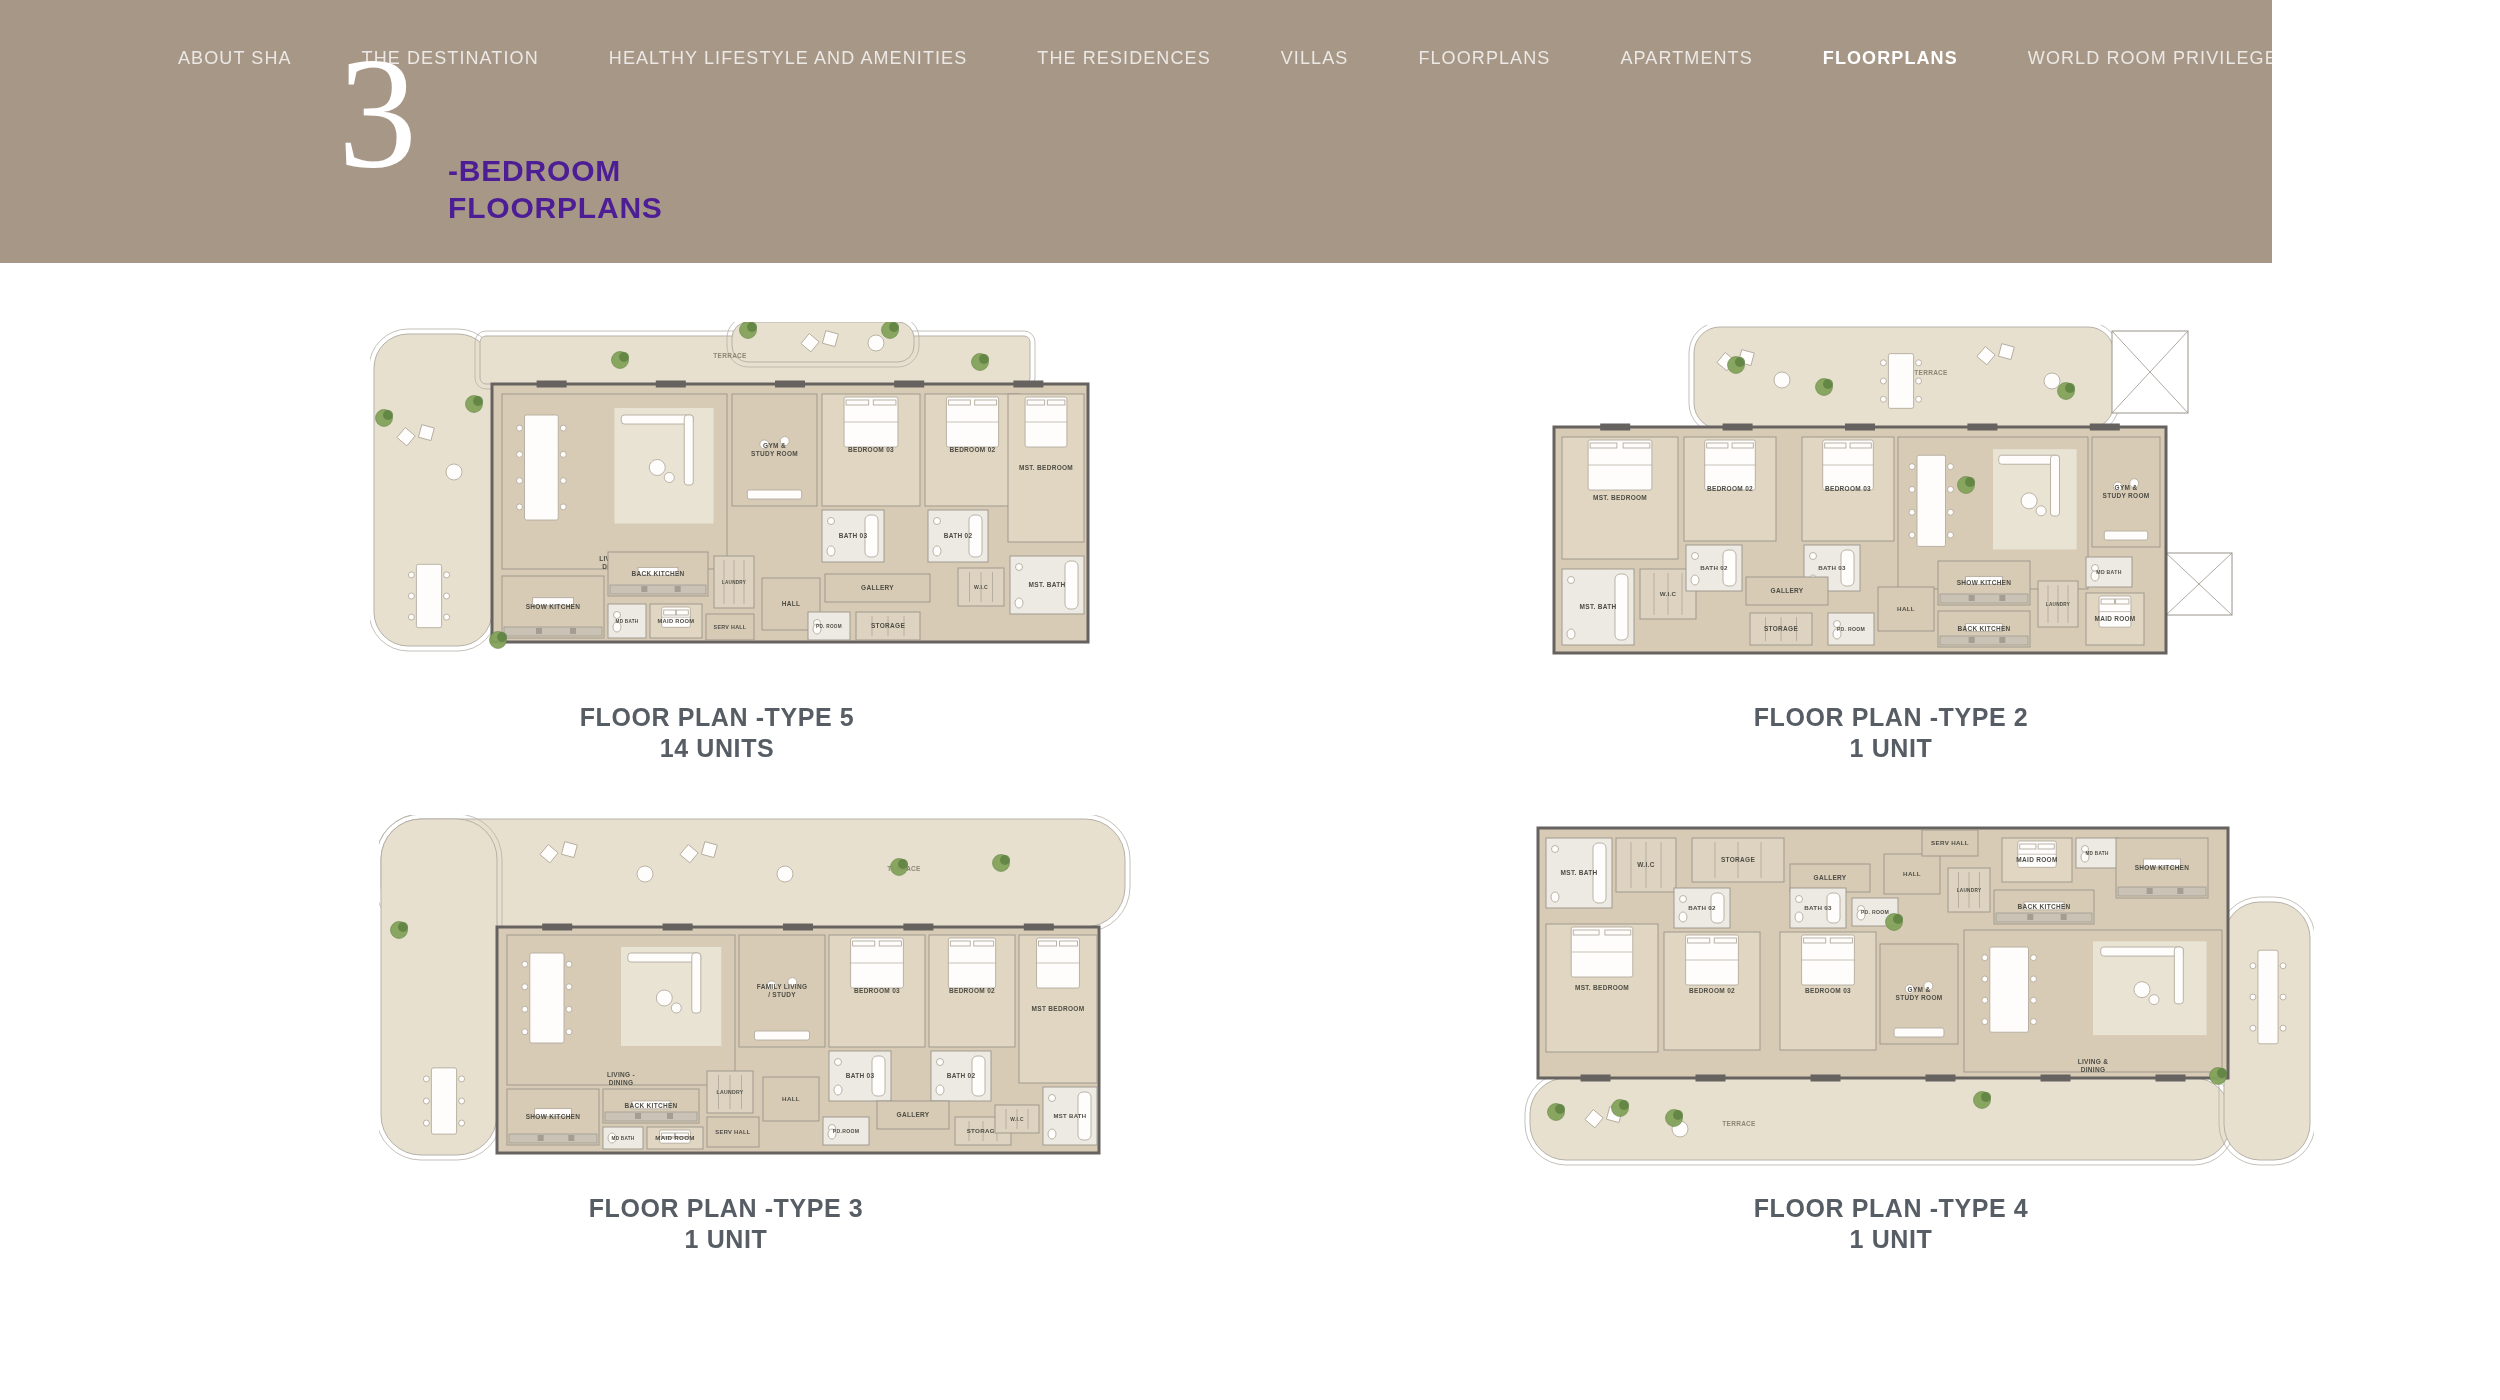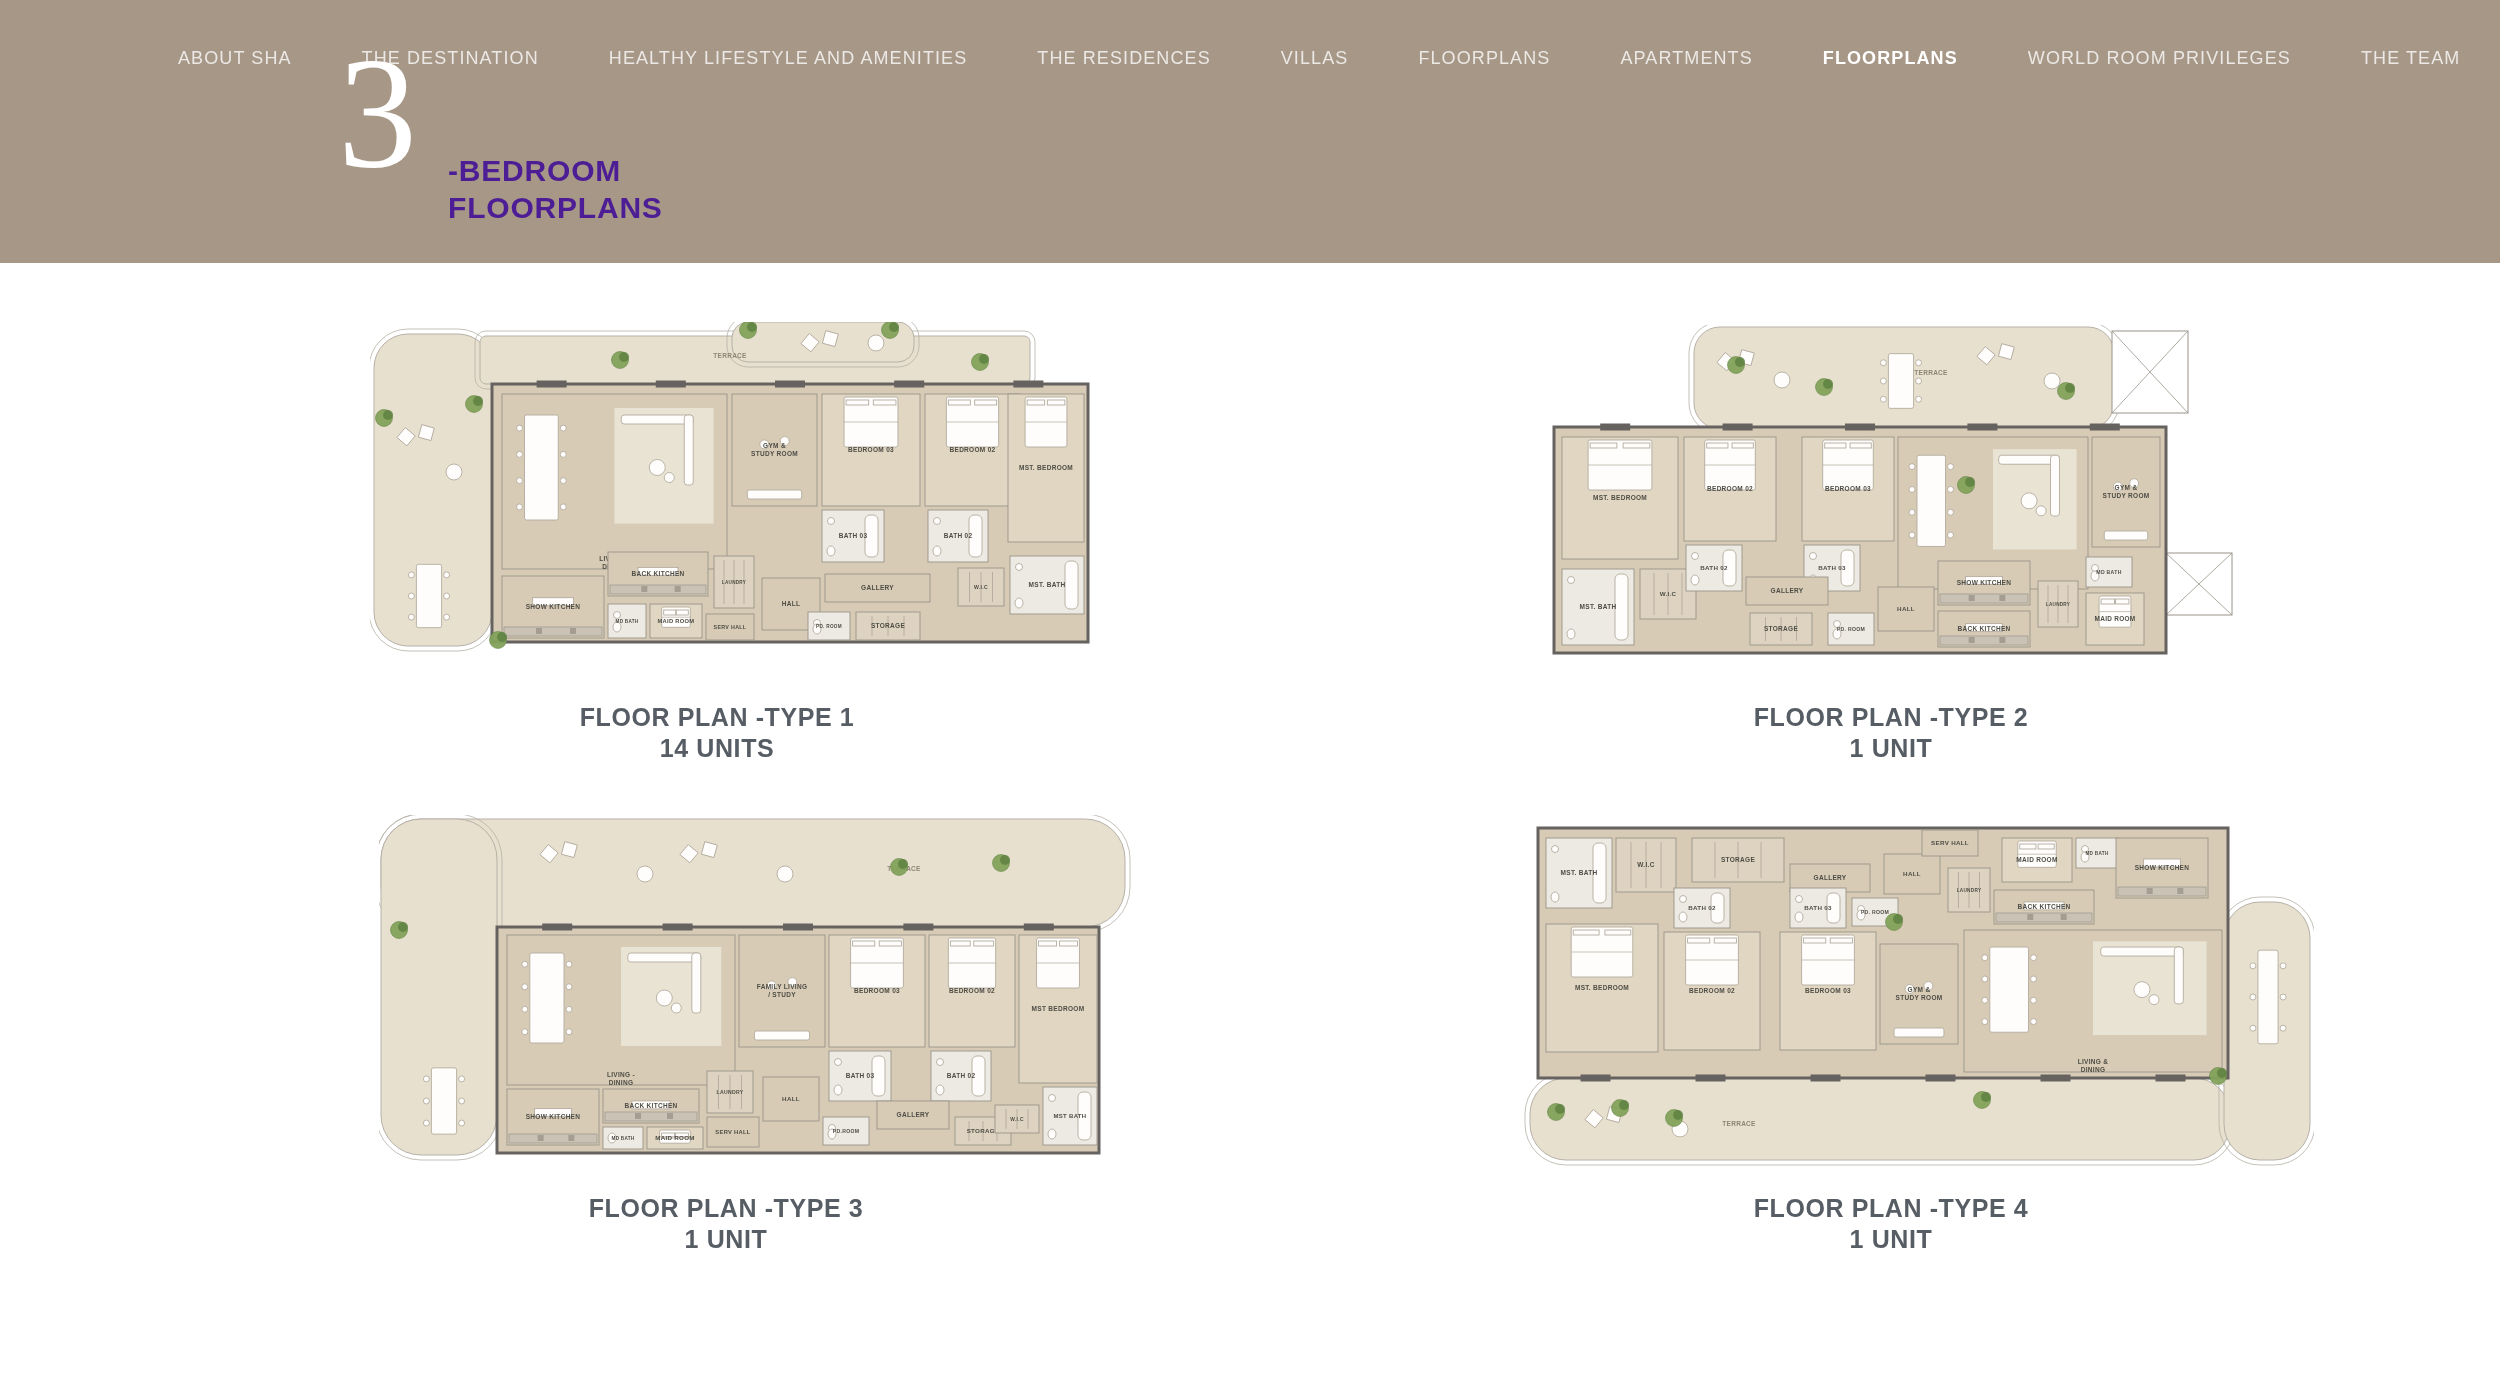--- a/index.html
+++ b/index.html
@@ -1,20 +1,20 @@
 <!DOCTYPE html>
 <html><head>
 <meta charset="utf-8">
 <style>
   html,body{margin:0;padding:0;}
   body{width:2500px;height:1400px;position:relative;background:#ffffff;
        font-family:"Liberation Sans",sans-serif;overflow:hidden;}
 
   
-  .site-header{position:absolute;left:0;top:0;width:2500px;height:263px;}
+  .site-header{position:absolute;left:0;top:0;width:2272px;height:263px;}
   .main-nav{position:absolute;left:178px;top:48px;display:flex;gap:70px;white-space:nowrap;}
   .main-nav a{font-size:18px;letter-spacing:1.1px;color:rgba(255,255,255,.78);
               text-decoration:none;font-weight:400;}
   .main-nav a.active{color:#ffffff;font-weight:700;}
   .hero-numeral{position:absolute;left:338px;top:34px;color:#ffffff;
                 font-family:"Liberation Serif",serif;font-weight:400;
                 font-size:158px;line-height:158px;}
   .hero-lines{position:absolute;left:448px;top:152px;color:#4c1d95;
               font-weight:700;font-size:30px;line-height:37px;letter-spacing:.8px;}
 
@@ -196,21 +196,21 @@
           <circle cx="382" cy="5" r="5" fill="#5e8142" opacity="0.85"></circle>
           <circle cx="520" cy="8" r="8.5" fill="#83a35a" stroke="#5e8142" stroke-width="0.6" opacity="0.95"></circle>
           <circle cx="524" cy="5" r="5" fill="#5e8142" opacity="0.85"></circle>
           <circle cx="610" cy="40" r="8.5" fill="#83a35a" stroke="#5e8142" stroke-width="0.6" opacity="0.95"></circle>
           <circle cx="614" cy="37" r="5" fill="#5e8142" opacity="0.85"></circle>
           <circle cx="128" cy="318" r="8.5" fill="#83a35a" stroke="#5e8142" stroke-width="0.6" opacity="0.95"></circle>
           <circle cx="132" cy="315" r="5" fill="#5e8142" opacity="0.85"></circle>
         </svg>
     </div>
     <figcaption>
-      <div>FLOOR PLAN -TYPE 1</div>
+      <div>FLOOR PLAN -TYPE 5</div>
       <div>14 UNITS</div>
     </figcaption>
   </figure>
 
   <figure class="plan-card card-2 row1">
     <div class="plan-box">
       <svg viewBox="0 0 690 335" style="width: 690px; height: 335px; transform: translateX(0px);">
           <rect x="143" y="-3" width="430" height="112" rx="31" fill="none" stroke="#b6b1a8" stroke-width="1" opacity="0.8"></rect>
           <rect x="148" y="2" width="420" height="102" rx="26" fill="#e8e0cf" stroke="#b6b1a8" stroke-width="1"></rect>
           <rect x="566" y="6" width="76" height="82" fill="#ffffff" stroke="#9a948a" stroke-width="1"></rect>

